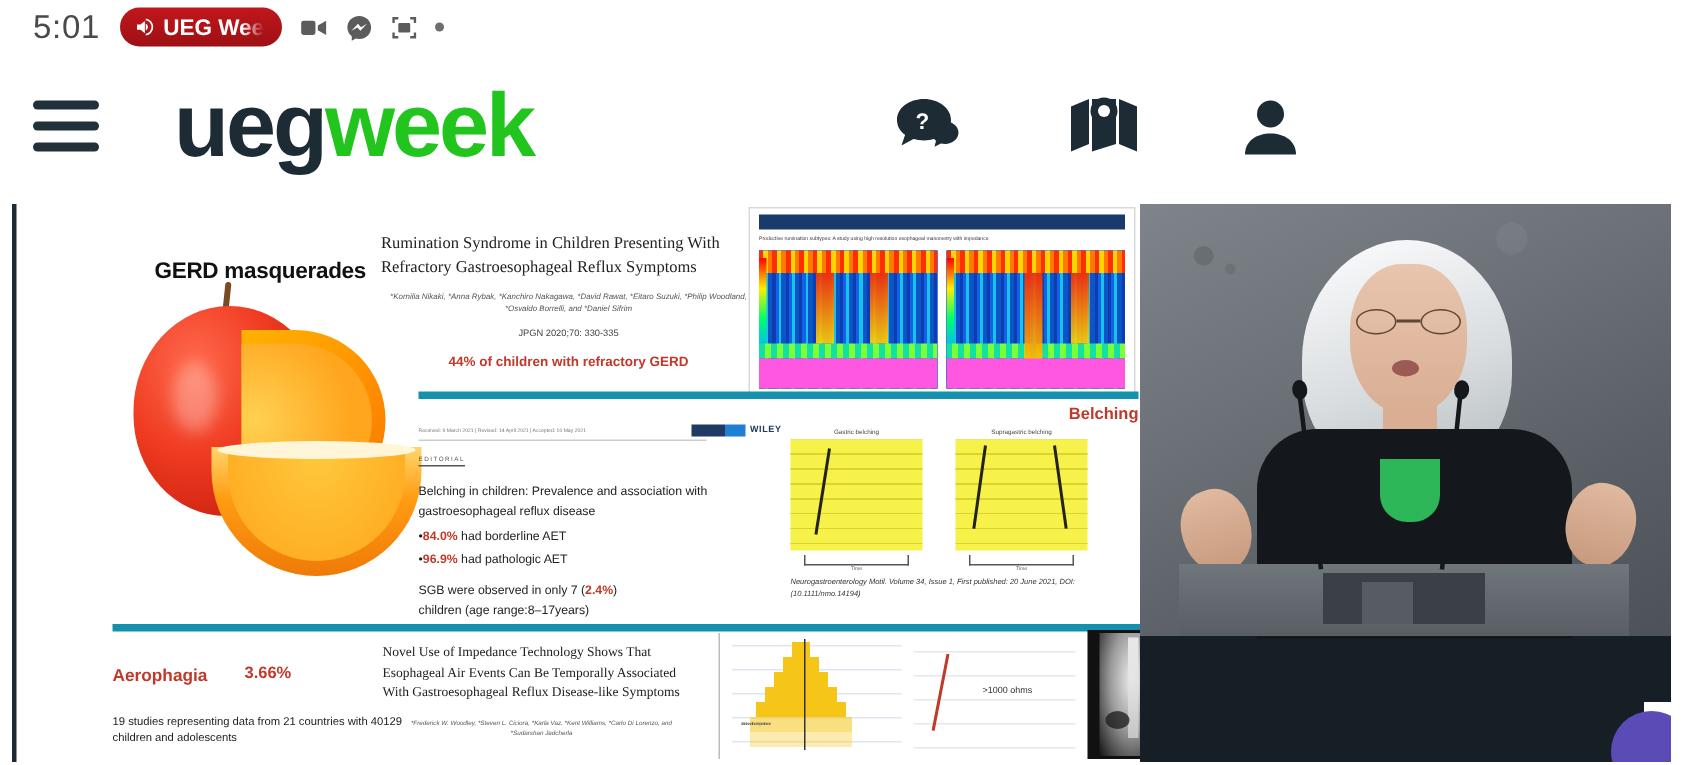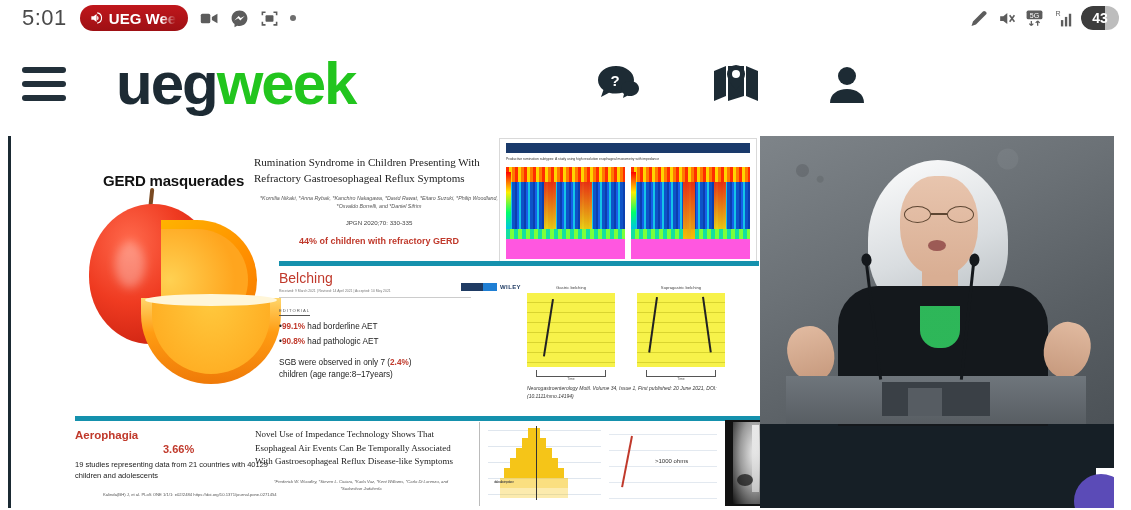--- a/index.html
+++ b/index.html
@@ -115,21 +115,21 @@
               background:repeating-linear-gradient(90deg,#14e0a0 0 4px,#7bff3a 4px 8px); }
   .hrm .swal{ position:absolute; top:17%; bottom:32%; width:10%;
               background:linear-gradient(180deg,#ff2d00,#ffd400); opacity:.9; }
   .hrm .scale{ position:absolute; left:0; top:6%; width:5px; bottom:6%;
                background:linear-gradient(180deg,#ff0000,#ffee00,#00ff6a,#00b7ff,#0010c0); }
   .mano-cap{ margin:0 6px; font-size:3px; color:#444; display:flex; gap:8px; }
 
   
   .belch{ position:absolute; left:268px; top:125px; width:480px; }
   .belch .rule{ width:100%; }
-  .belch h3{ font-size:14px; color:#c0392b; font-weight:400; margin-top:4px; }
+  .belch h3{ font-size:11px; color:#c0392b; font-weight:700; margin-top:4px;text-align:right; }
   .belch .meta{ font-size:3.4px; color:#777; margin-top:3px;
                 border-bottom:1px solid #ccc; padding-bottom:4px; width:192px; }
   .belch .edit{ font-size:4.2px; color:#555; letter-spacing:1px; margin-top:6px;
                 border-bottom:1px solid #555; display:inline-block; padding-bottom:2px; }
   .wiley{ position:absolute; right:238px; top:22px; display:flex; align-items:center; gap:3px; }
   .wiley .blk{ width:36px; height:8px;
                background:linear-gradient(90deg,#1f3b63 0 62%,#1f7fd4 62% 100%); }
   .wiley .w{ font-size:6px; color:#1f3b63; font-weight:700; letter-spacing:.4px; }
   .belch .body{ font-size:8.2px; color:#222; line-height:1.55; margin-top:10px;
                 width:205px; }
@@ -149,21 +149,21 @@
                  transform-origin:top center; }
   .trace-brk{ height:7px; border-left:1px solid #555; border-right:1px solid #555;
               border-bottom:1px solid #555; margin:3px 9px 0 9px; }
   .trace-sec{ font-size:3.4px; color:#555; text-align:center; }
   .trace-cite{ font-size:5px; color:#333; font-style:italic; margin-top:4px;
                line-height:1.5; width:210px; }
 
   
   .aero{ position:absolute; left:64px; top:280px; width:686px; }
   .aero .rule{ width:100%; }
-  .aero h3{ font-size:11.5px; color:#c0392b; font-weight:700; margin-top:8px; }
+  .aero h3{ font-size:11.5px; color:#c0392b; font-weight:700; margin-top:24px; }
   .aero .pct{ font-size:11px; color:#c0392b; font-weight:700;
               position:absolute; left:88px; top:27px; }
   .aero .sub{ font-size:7.5px; color:#222; margin-top:18px; line-height:1.5;
               width:213px; }
   .aero .ref{ font-size:4.2px; color:#555; margin-top:9px; margin-left:28px;
               line-height:1.7; }
   .aero-title{ position:absolute; left:180px; top:12px; width:212px;
                font-size:9px; color:#222; line-height:1.5;
                font-family:"Liberation Serif", serif; }
   .aero-auth{ position:absolute; left:196px; top:62px; width:180px;
@@ -269,43 +269,20 @@
     <svg class="sb-ico" viewBox="0 0 24 24" fill="currentColor">
       <path d="M12 2C6.3 2 2 6.2 2 11.7c0 3 1.4 5.7 3.7 7.4V23l3.4-1.9c.9.25 1.9.4 2.9.4 5.7 0 10-4.2 10-9.7S17.7 2 12 2zm1 12.6l-2.6-2.8-5 2.8 5.5-5.9 2.6 2.8 5-2.8-5.5 5.9z"></path>
     </svg>
     <svg class="sb-ico" viewBox="0 0 24 24" fill="none" stroke="currentColor" stroke-width="2">
       <path d="M3 8V4h4M21 8V4h-4M3 16v4h4M21 16v4h-4"></path>
       <rect x="7" y="8" width="10" height="8" rx="1" fill="currentColor" stroke="none"></rect>
     </svg>
     <span class="sb-dot"></span>
   </div>
 
-  <div class="sb-right">
-    <svg class="sb-ico" viewBox="0 0 24 24" fill="currentColor">
-      <path d="M20.7 3.3a2.2 2.2 0 0 0-3.1 0L5 15.9 3.2 21.5l5.6-1.8L21.4 7.1a2.2 2.2 0 0 0-.7-3.8z"></path>
-    </svg>
-    <svg class="sb-ico" viewBox="0 0 24 24" fill="currentColor">
-      <path d="M4 9v6h4l5 4V5L8 9H4z"></path>
-        <path d="M16 8l6 8M22 8l-6 8" stroke="currentColor" stroke-width="2"></path>
-    </svg>
-    <svg class="sb-ico" viewBox="0 0 24 24" fill="currentColor">
-      <rect x="2" y="2" width="20" height="11" rx="2"></rect>
-      <text x="12" y="11" font-size="9" fill="#fff" text-anchor="middle" font-family="Liberation Sans">5G</text>
-      <path d="M8 15v6M8 21l-2.5-2.5M8 21l2.5-2.5M16 21v-6M16 15l-2.5 2.5M16 15l2.5 2.5" stroke="currentColor" stroke-width="1.6" fill="none"></path>
-    </svg>
-    <svg class="sb-ico" viewBox="0 0 24 24" fill="currentColor">
-      <text x="3" y="9" font-size="9" fill="currentColor" font-family="Liberation Sans">R</text>
-      <rect x="10" y="14" width="3" height="8"></rect>
-        <rect x="15" y="10" width="3" height="12"></rect>
-        <rect x="20" y="6" width="3" height="16"></rect>
-    </svg>
-    <div class="batt">
-      <span>43</span>
-    </div>
-  </div>
 </div>
 
 <div class="header">
   <div class="burger">
     <i></i>
     <i></i>
     <i></i>
   </div>
   <div class="logo">
     <span class="a">ueg</span><span class="b">week</span>
@@ -378,22 +355,23 @@
 
     <div class="belch">
       <div class="rule"></div>
       <h3>Belching</h3>
       <div class="meta">Received: 9 March 2021 | Revised: 14 April 2021 | Accepted: 10 May 2021</div>
       <div class="edit">EDITORIAL</div>
       <div class="wiley">
         <span class="blk"></span>
         <span class="w">WILEY</span>
       </div>
-      <div class="li">•<b>99.1%</b><span> had borderline AET</span></div>
-      <div class="li">•<b>90.8%</b><span> had pathologic AET</span></div>
+      <div class="body">Belching in children: Prevalence and association with gastroesophageal reflux disease</div>
+      <div class="li">•<b>84.0%</b><span> had borderline AET</span></div>
+      <div class="li">•<b>96.9%</b><span> had pathologic AET</span></div>
       <div class="sgb">
         <span>SGB were observed in only 7 (</span><b>2.4%</b><span>)</span><br>
         <span>children (age range:8–17years)</span>
       </div>
 
       
       <div class="trace-wrap">
         <div class="trace-row">
           <div class="trace-col">
             <div class="cap">Gastric belching</div>

